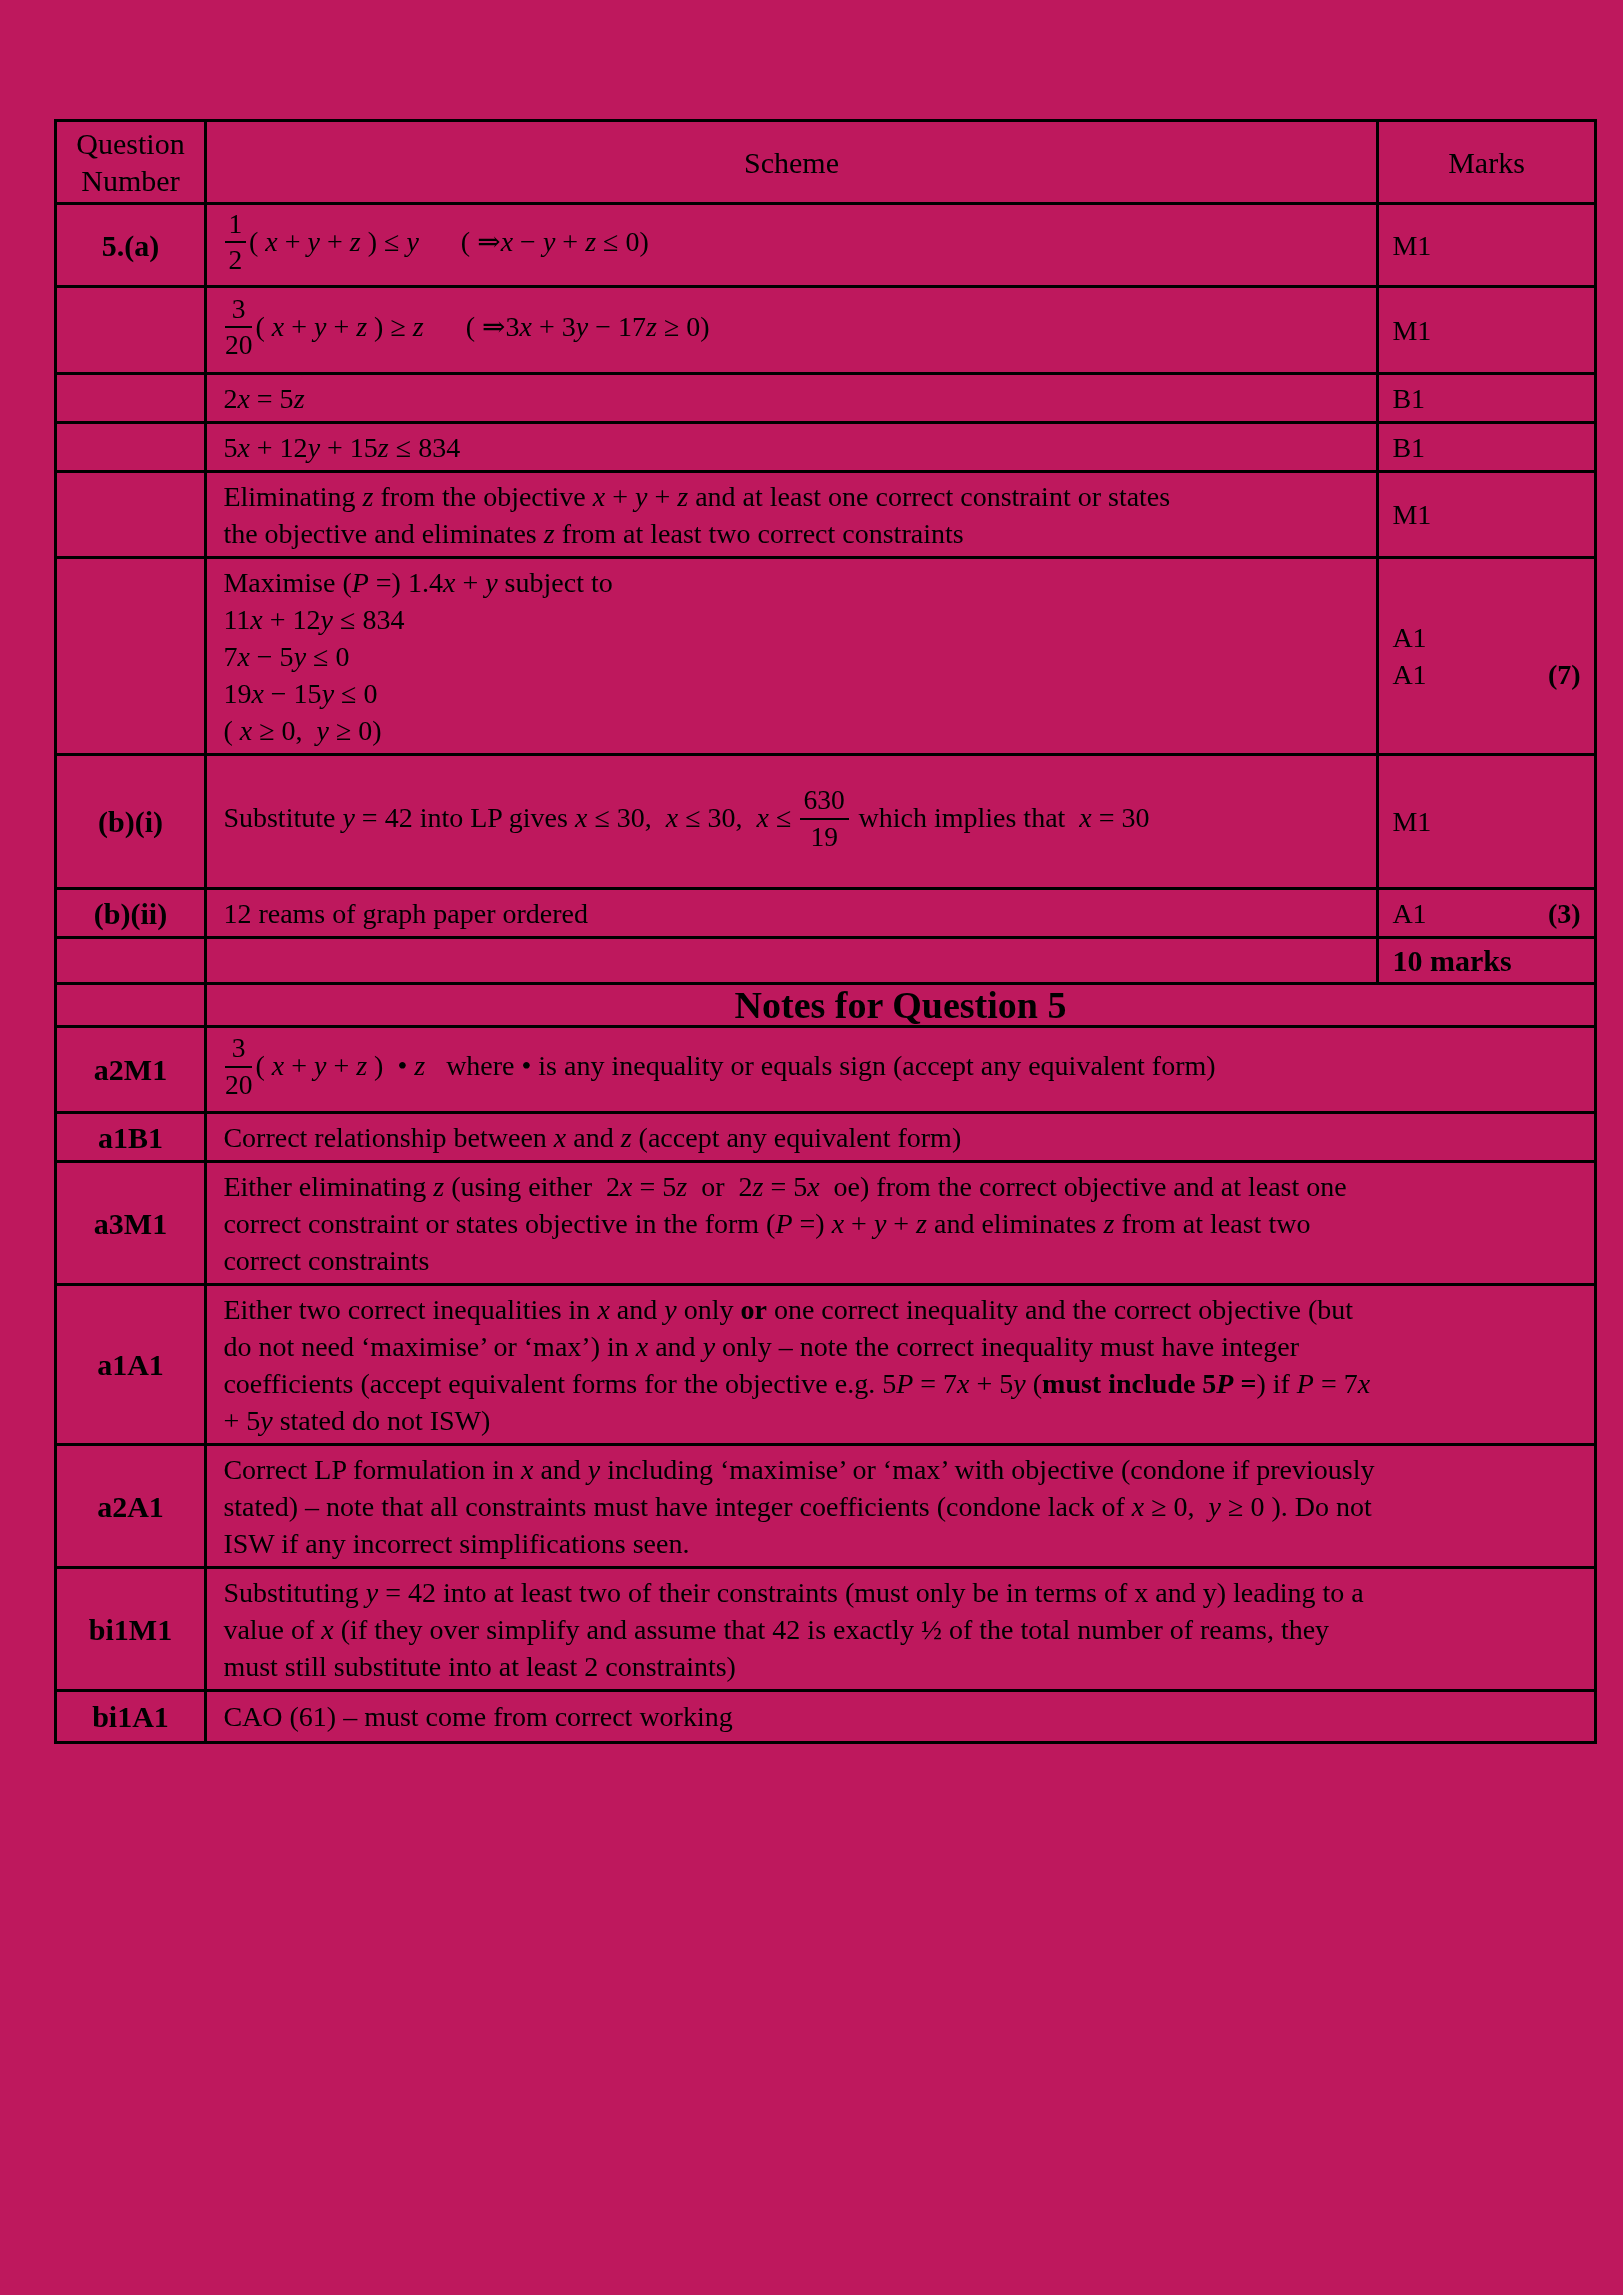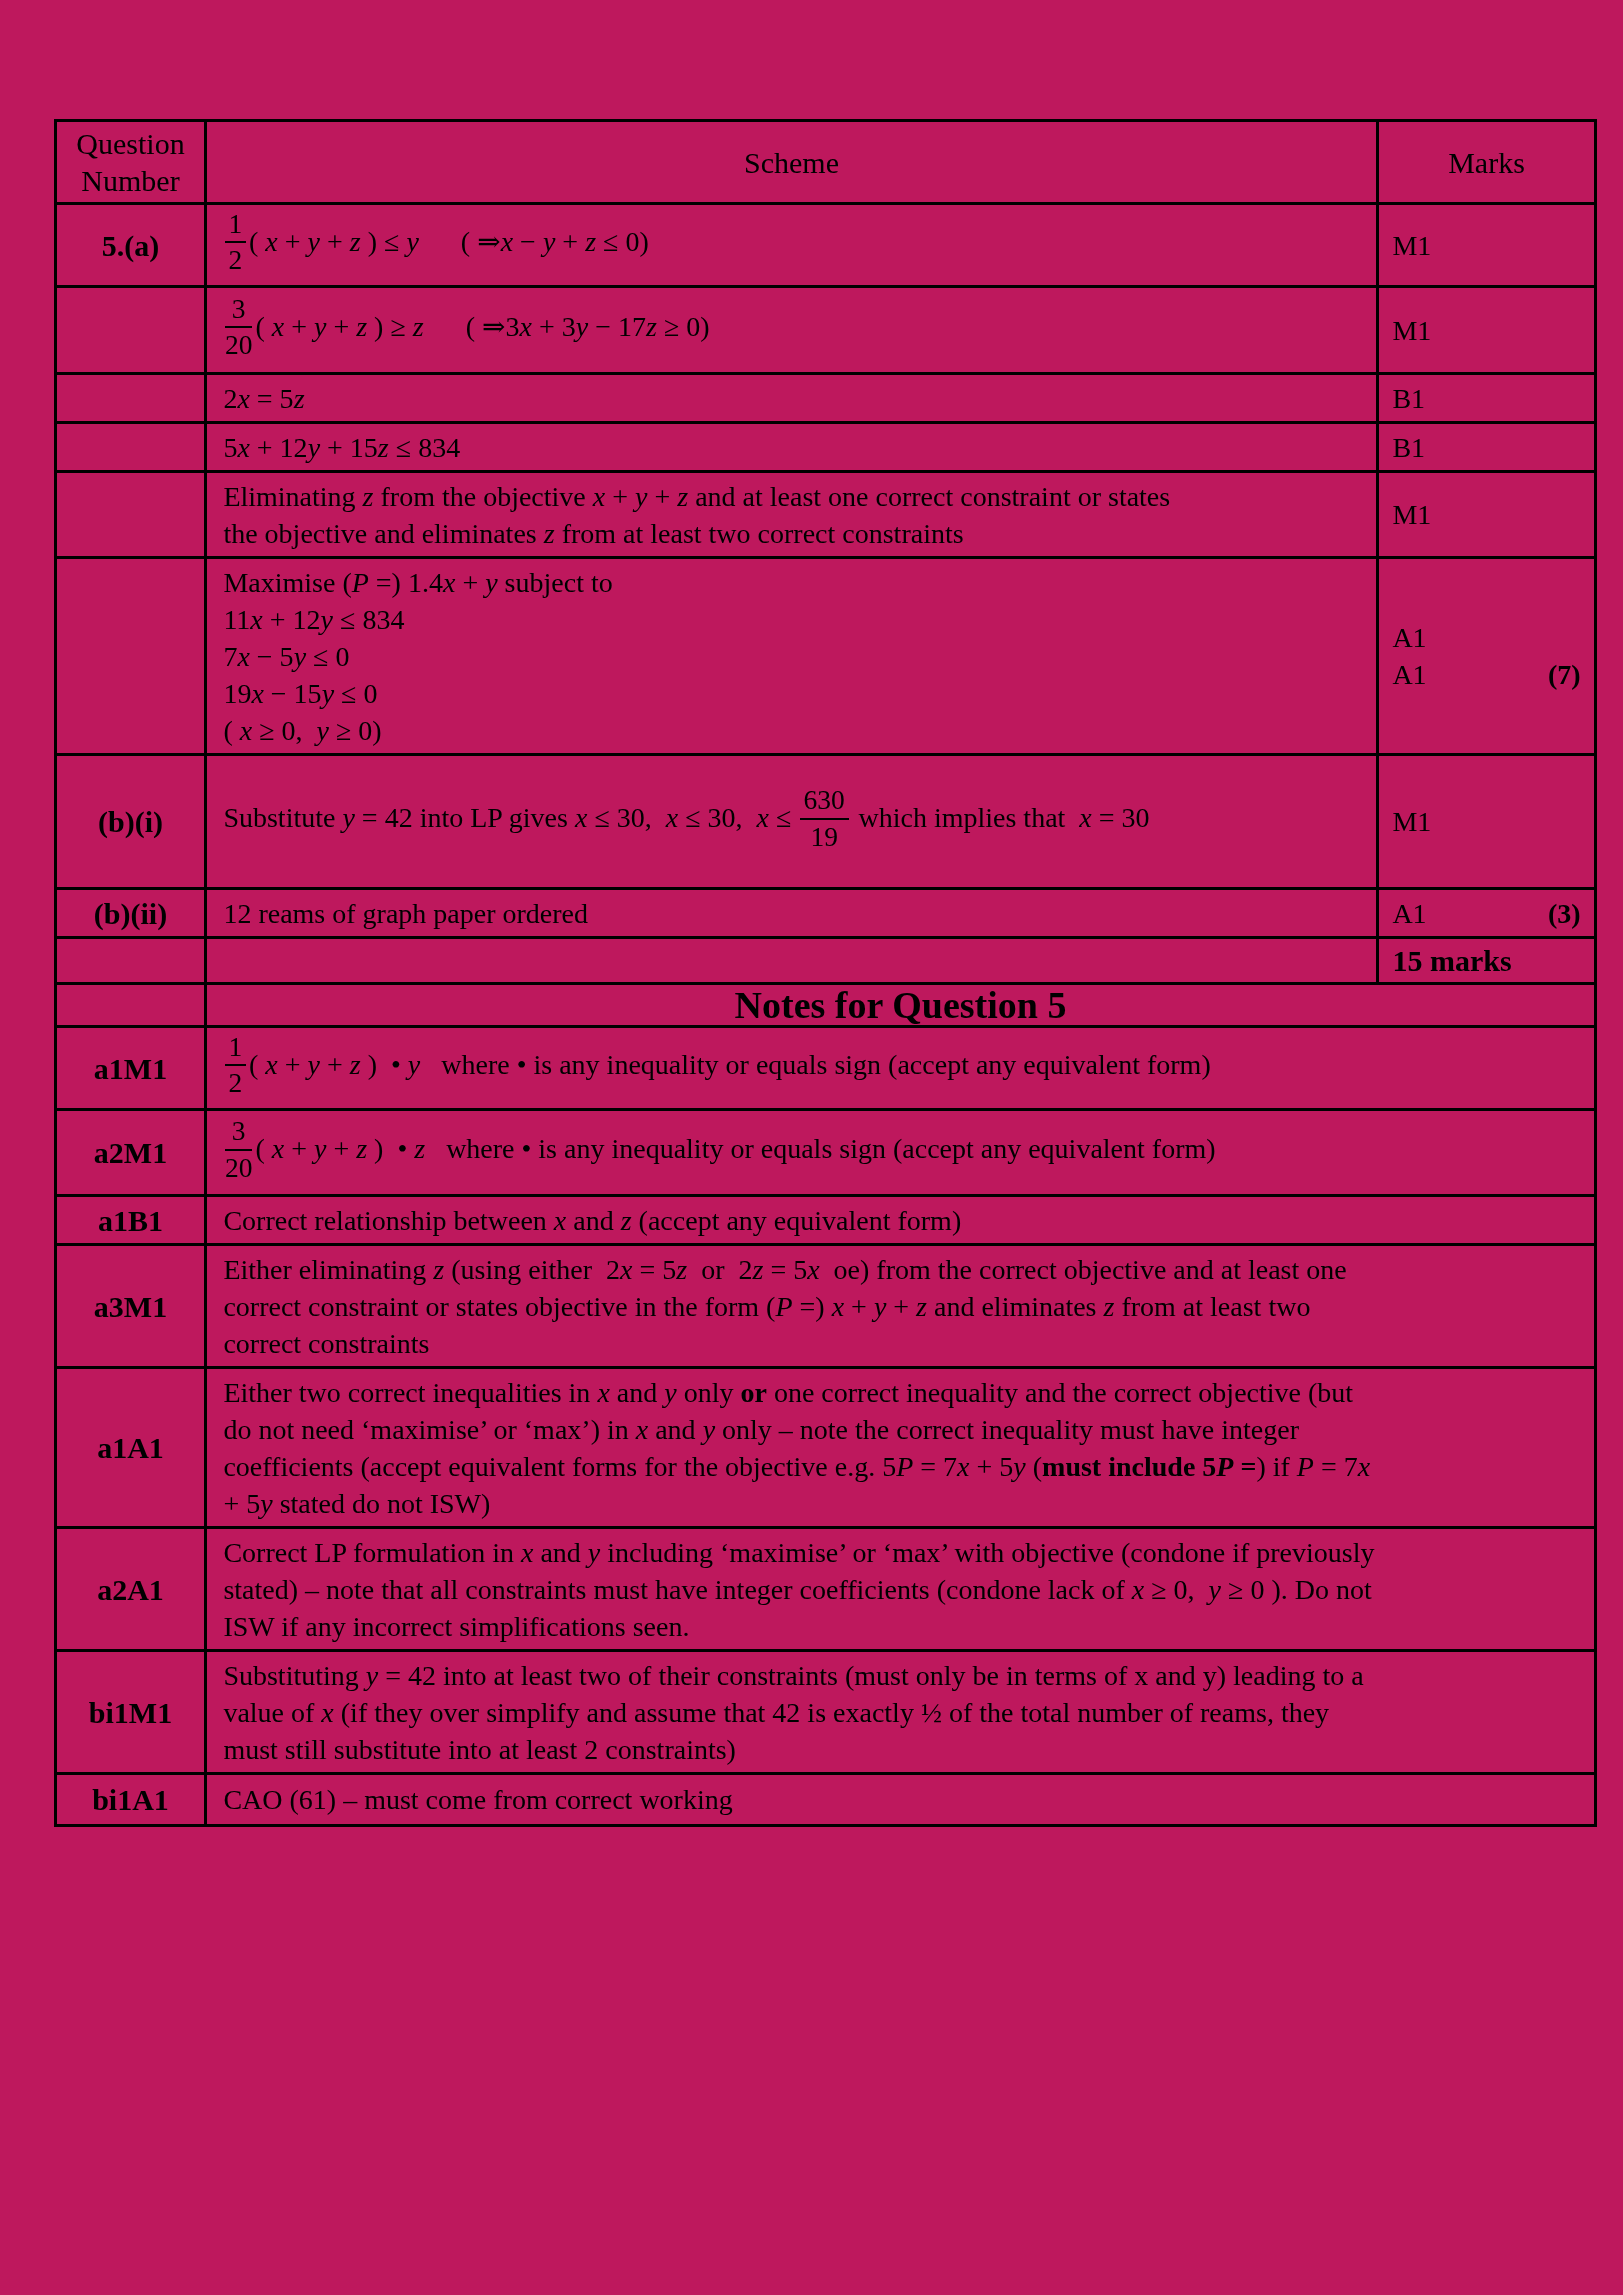--- a/index.html
+++ b/index.html
@@ -170,37 +170,31 @@
       </td>
     </tr>
 
     <tr class="r9">
       <td class="qn"></td>
       <td class="scheme">
         <span class="line"></span>
       </td>
       <td class="marks">
         <div class="mline">
-          <span class="ml total">15 marks</span>
+          <span class="ml total">10 marks</span>
           <span class="mr"></span>
         </div>
       </td>
     </tr>
 
     <tr class="nh">
       <td class="qn"></td>
       <td class="notes-title" colspan="2">Notes for Question 5</td>
     </tr>
 
-    <tr class="n0">
-      <td class="label">a1M1</td>
-      <td class="ncell" colspan="2">
-        <span class="line"><span class="frac"><span class="num">1</span><span class="den">2</span></span>( <i>x</i> + <i>y</i> + <i>z</i> ) • <i>y</i>  where • is any inequality or equals sign (accept any equivalent form)</span>
-      </td>
-    </tr>
 
     <tr class="n1">
       <td class="label">a2M1</td>
       <td class="ncell" colspan="2">
         <span class="line"><span class="frac"><span class="num">3</span><span class="den">20</span></span>( <i>x</i> + <i>y</i> + <i>z</i> ) • <i>z</i>  where • is any inequality or equals sign (accept any equivalent form)</span>
       </td>
     </tr>
 
     <tr class="n2">
       <td class="label">a1B1</td>

